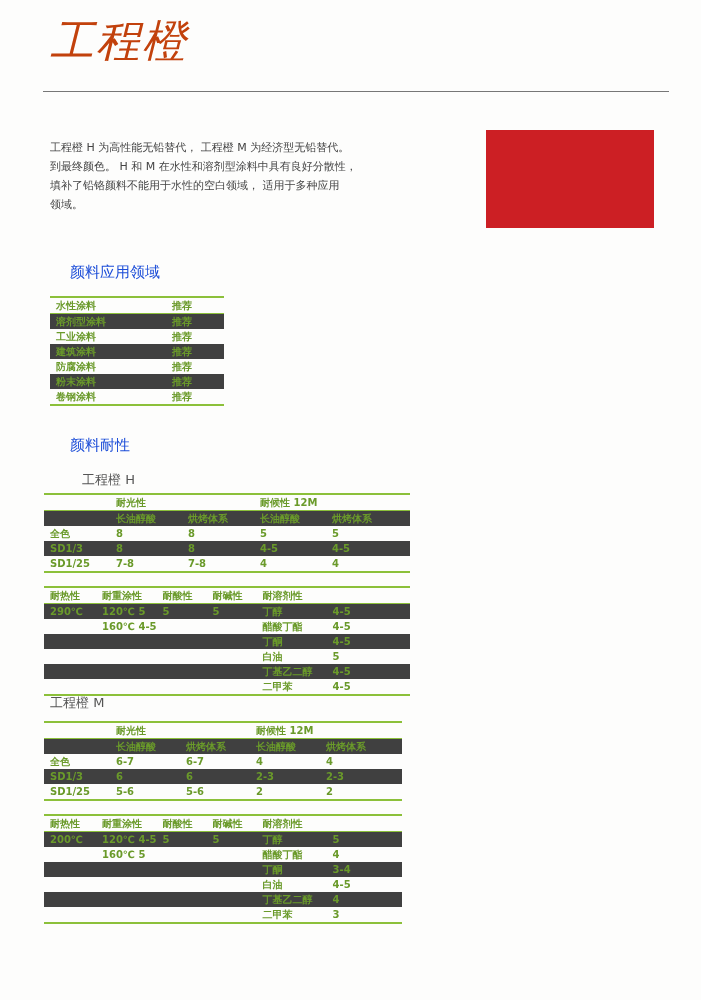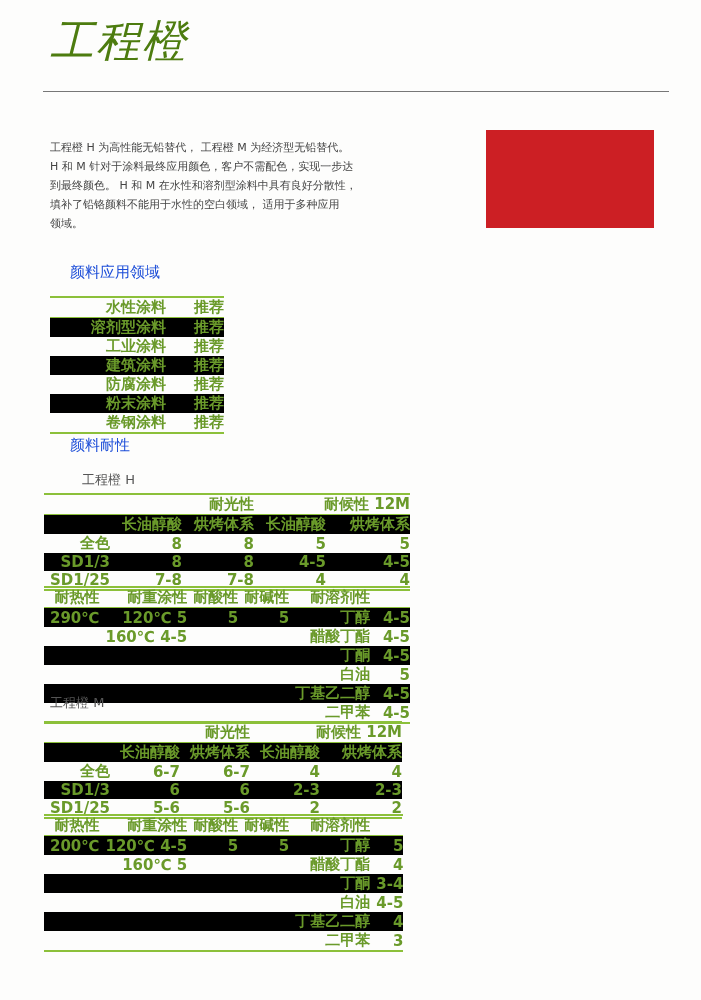--- a/index.html
+++ b/index.html
@@ -2,47 +2,46 @@
 <html><head>
 <meta charset="utf-8">
 <style>
   html, body { margin:0; padding:0; }
   body {
     width:701px; height:1000px; background:#fdfdfc; position:relative; overflow:hidden;
     font-family: "DejaVu Sans", "Liberation Sans", sans-serif; color:#555;
   }
   .title {
     position:absolute; left:50px; top:12px; font-size:44px; font-style:italic;
-    color:#4d7c0f; font-family:"DejaVu Serif", serif; letter-spacing:2px; font-weight:normal;
+    color:#c2410c; font-family:"DejaVu Serif", serif; letter-spacing:2px; font-weight:normal;
   }
   .rule { position:absolute; left:43px; top:91px; width:626px; height:1px; background:#777; }
   .intro {
     position:absolute; left:50px; top:138px; width:370px; font-size:11px; line-height:19px; color:#444;
   }
   .swatch { position:absolute; left:486px; top:130px; width:168px; height:98px; }
   .section-h { position:absolute; left:50px; font-size:15px; color:#1d4ed8;margin-left:20px; }
   .sub-h { position:absolute; left:50px; font-size:13px; color:#555; }
-  table { border-collapse:collapse; position:absolute; font-size:15px; font-weight:bold;text-align:right; }
+  table { border-collapse:collapse; position:absolute; font-size:10px; font-weight:bold; }
   .green { color:#6a9a2a; }
   td { padding:0 0 0 6px; height:15px; white-space:nowrap; }
-  .shade { background:#000000; }
+  .shade { background:#404040; }
   .tb { border-top:2px solid #8cc03a; }
   .bb { border-bottom:2px solid #8cc03a; }
   .tl { border-top:1px solid #8cc03a; }
   .light { font-weight:bold; }
 </style>
 </head>
 <body>
 
 <div class="title">工程橙</div>
 <div class="rule"></div>
 
 <div class="intro">
   <div>工程橙 H 为高性能无铅替代， 工程橙 M 为经济型无铅替代。</div>
-  <div>H 和 M 针对于涂料最终应用颜色，客户不需配色，实现一步达</div>
   <div>到最终颜色。 H 和 M 在水性和溶剂型涂料中具有良好分散性，</div>
   <div>填补了铅铬颜料不能用于水性的空白领域， 适用于多种应用</div>
   <div>领域。</div>
 </div>
 
 <div class="swatch" style="background:#cc1f24;"></div>
 
 <div class="section-h" style="top:263px;">颜料应用领域</div>
 
 <table class="green" style="left:50px; top:296px; width:174px;">

